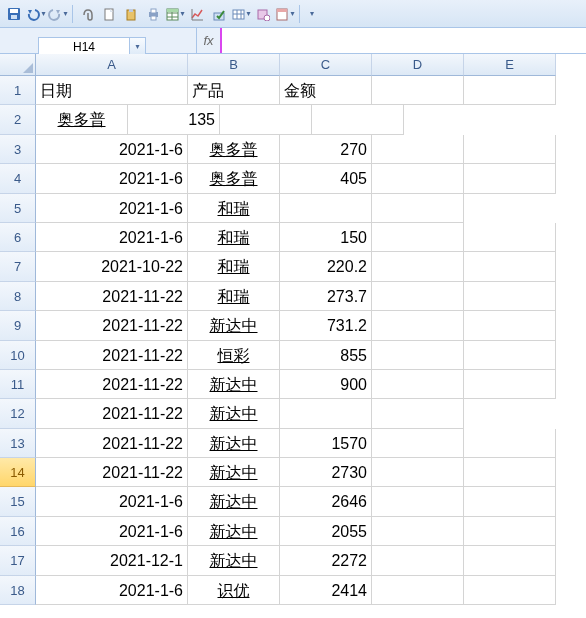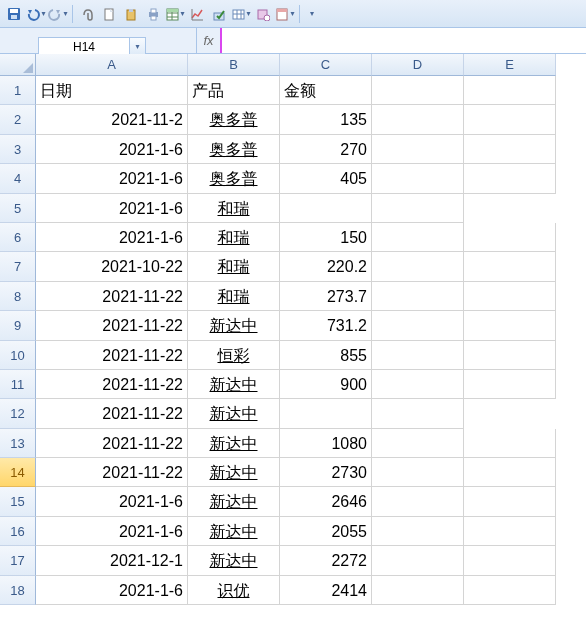--- a/index.html
+++ b/index.html
@@ -291,21 +291,20 @@
       <div class="row">
         <div class="rowhdr">1</div>
         <div class="cell cA al-c">日期</div>
         <div class="cell cB al-c">产品</div>
         <div class="cell cC al-c">金额</div>
         <div class="cell cD "></div>
         <div class="cell cE "></div>
       </div>
       <div class="row">
         <div class="rowhdr">2</div>
-        <div class="cell cA al-r">2021-11-2</div>
         <div class="cell cB al-l">奥多普</div>
         <div class="cell cC al-r">135</div>
         <div class="cell cD "></div>
         <div class="cell cE "></div>
       </div>
       <div class="row">
         <div class="rowhdr">3</div>
         <div class="cell cA al-r">2021-1-6</div>
         <div class="cell cB al-l">奥多普</div>
         <div class="cell cC al-r">270</div>
@@ -379,21 +378,21 @@
         <div class="rowhdr">12</div>
         <div class="cell cA al-r">2021-11-22</div>
         <div class="cell cB al-l">新达中</div>
         <div class="cell cD "></div>
         <div class="cell cE "></div>
       </div>
       <div class="row">
         <div class="rowhdr">13</div>
         <div class="cell cA al-r">2021-11-22</div>
         <div class="cell cB al-l">新达中</div>
-        <div class="cell cC al-r">1080</div>
+        <div class="cell cC al-r">1570</div>
         <div class="cell cD "></div>
         <div class="cell cE "></div>
       </div>
       <div class="row">
         <div class="rowhdr active">14</div>
         <div class="cell cA al-r">2021-11-22</div>
         <div class="cell cB al-l">新达中</div>
         <div class="cell cC al-r">2730</div>
         <div class="cell cD "></div>
         <div class="cell cE "></div>

